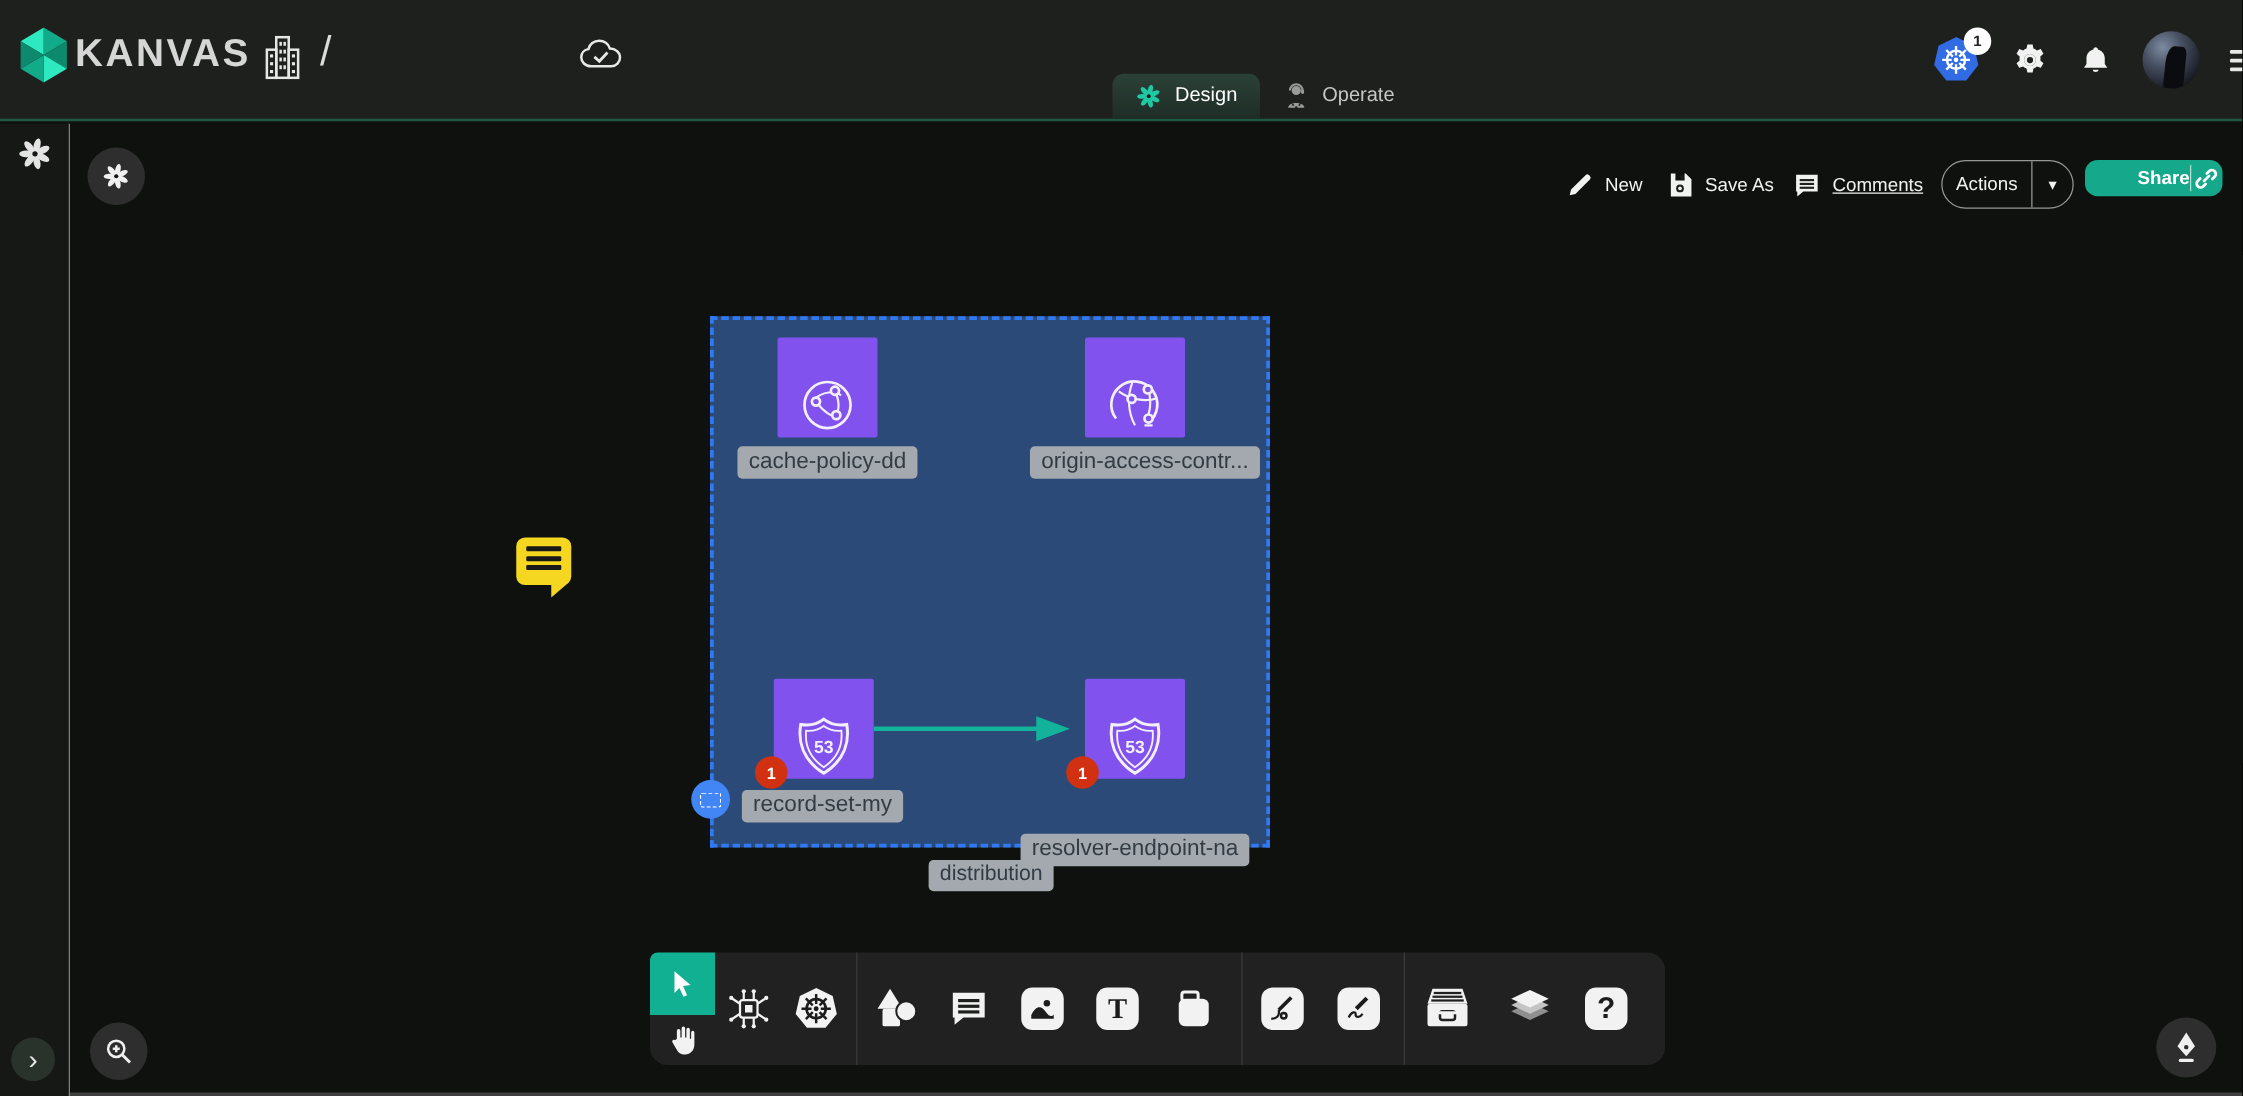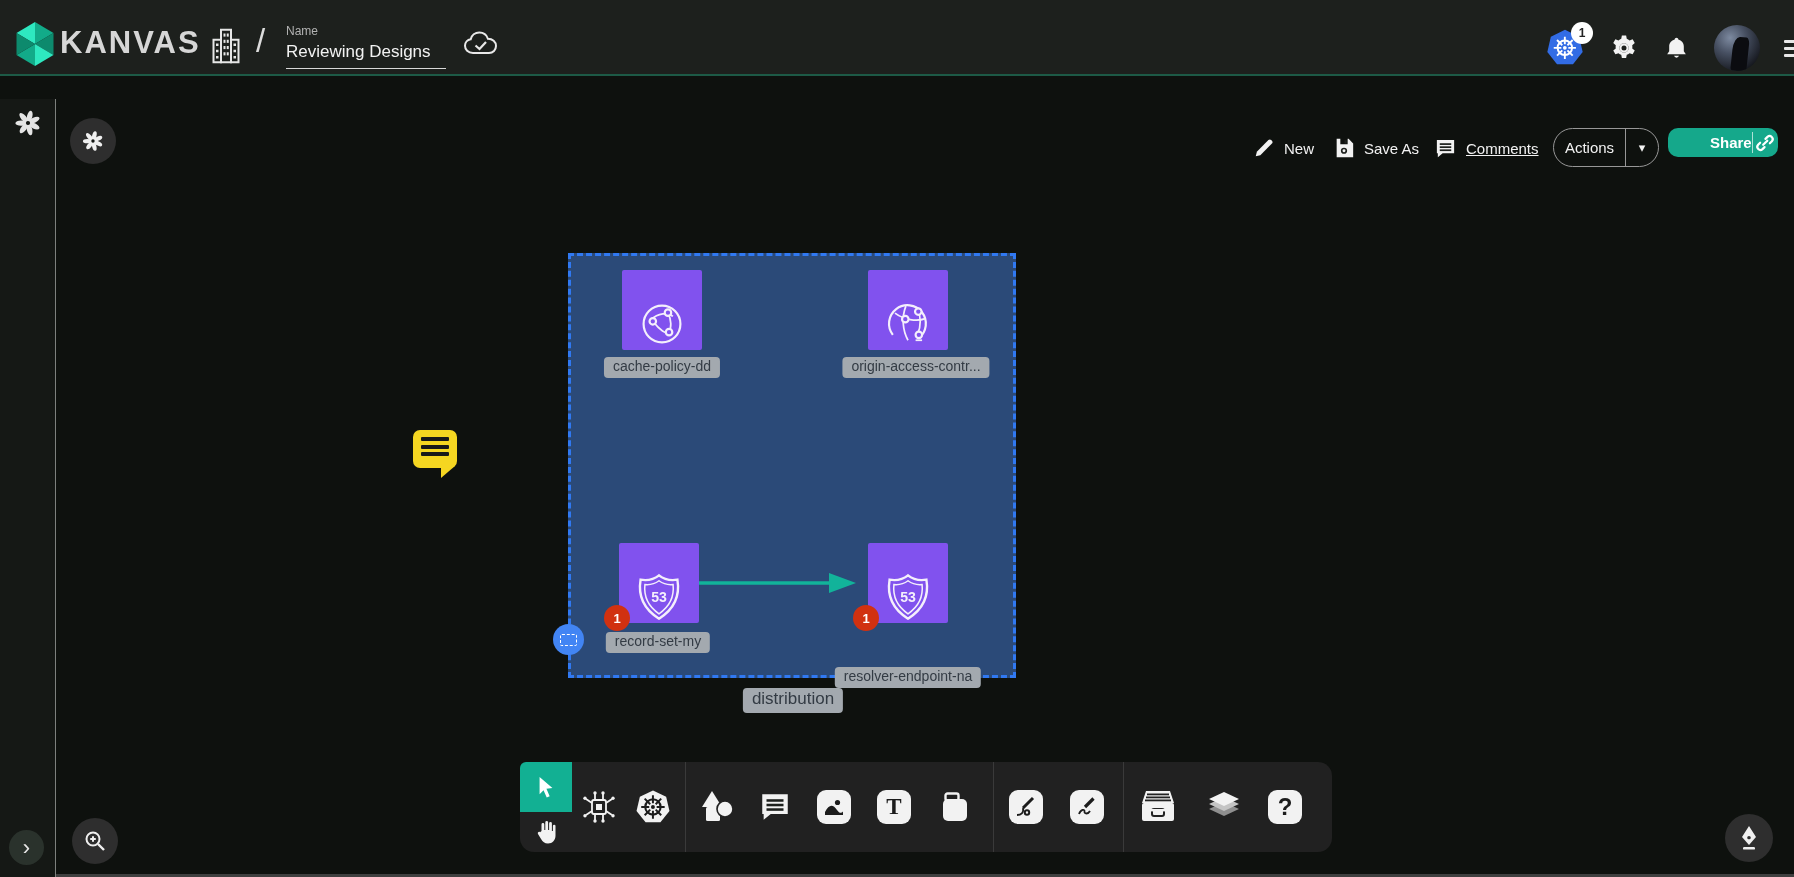--- a/index.html
+++ b/index.html
@@ -5,21 +5,21 @@
   * { margin:0; padding:0; box-sizing:border-box; }
   html,body { background:#000; }
   #app {
     position:relative; width:1794px; height:877px; overflow:hidden;
     background:#0e110e; font-family:"Liberation Sans", sans-serif;
     -webkit-font-smoothing:antialiased;
   }
   .abs { position:absolute; }
 
   
-  .header { position:absolute; top:0; left:0; width:1794px; height:76px;
+  .header { position:absolute; top:0; left:0; width:1794px; height:97px;
     background:#1d201d; border-bottom:2px solid #1d5a46; z-index:40; }
   .logo-hex { left:13px; top:21px; }
   .logo-text { left:60px; top:25px; font-size:31px; font-weight:800;
     letter-spacing:2px; color:#d6d6d6; }
   .org-icon { left:211px; top:27px; color:#e6e6e6; }
   .crumb-sep { left:256px; top:22px; font-size:33px; font-weight:300; color:#dcdcdc; }
   .name-group { left:286px; top:24px; width:162px; }
   .name-label { font-size:12px; color:#b2b2b2; display:block; margin-bottom:3px; }
   .name-input { width:160px; background:transparent; border:none; outline:none;
     border-bottom:1px solid #d8d8d8; color:#f2f2f2; font-size:17px;
@@ -91,21 +91,21 @@
   .selection-box { left:568px; top:253px; width:448px; height:425px;
     background:#2b4a78; border:3px dashed #3079f2; }
 
   .node { width:80px; height:80px; background:#8152ee; border-radius:2px;
     display:flex; align-items:flex-end; justify-content:center; color:#f4effc; cursor:pointer; }
   .node-1 { left:622px; top:270px; }
   .node-2 { left:868px; top:270px; }
   .node-3 { left:619px; top:543px; }
   .node-4 { left:868px; top:543px; }
 
-  .nlabel { background:#a3a9af; color:#333b44; font-size:14px; padding:1px 9px 4px;
+  .nlabel { background:#a3a9af; color:#333b44; font-size:18px; padding:1px 9px 4px;
     border-radius:4px; white-space:nowrap; transform:translateX(-50%); }
   .nl-1 { left:662px; top:357px; } .nl-2 { left:916px; top:357px; }
   .nl-3 { left:658px; top:632px; } .nl-4 { left:908px; top:667px;text-align:center; }
   .nl-dist { left:793px; top:688px; font-size:17px; }
 
   .badge { width:26px; height:26px; border-radius:50%; background:#d13110; color:#fff;
     font-size:13px; font-weight:700; display:flex; align-items:center;
     justify-content:center; z-index:5; }
   .badge-1 { left:604px; top:605px; } .badge-2 { left:853px; top:605px; }
 
@@ -208,30 +208,44 @@
       <rect x="4" y="13" width="2" height="2"></rect>
         <rect x="18" y="13" width="2" height="2"></rect>
       <rect x="4" y="18" width="2" height="2"></rect>
         <rect x="18" y="18" width="2" height="2"></rect>
       <rect x="4" y="23" width="2" height="2"></rect>
         <rect x="18" y="23" width="2" height="2"></rect>
     </svg>
 
     <div class="abs crumb-sep">/</div>
 
-    <div class="abs name-group">
-      <span class="name-label">Name</span>
-      <input class="name-input" type="text" value="Reviewing Designs" style="">
-    </div>
 
     <svg class="abs cloud-icon" width="38" height="30" viewBox="0 0 38 30" fill="none" stroke="currentColor" stroke-width="2">
       <path d="M10 23 C 5 23, 2 19.5, 2 15.8 C 2 12.4, 4.5 9.8, 7.7 9.3 C 8.6 5.2, 12.2 2.5, 16.3 2.5 C 20.3 2.5, 23.7 5, 24.9 8.7 C 29.5 8.7, 33 12, 33 16 C 33 19.8, 30 23, 26 23 Z"></path>
       <path d="M12.5 15.5 L 16.5 19 L 23 12" stroke-width="2.2"></path>
     </svg>
 
+    <div class="abs tabs">
+      <div class="tab active">
+        <svg class="ticon" viewBox="0 0 100 100">
+            <use href="#pinwheel"></use>
+          </svg>
+        <span>Design</span>
+      </div>
+      <div class="tab">
+        <svg class="ticon gray" width="22" height="22" viewBox="0 0 24 24" fill="currentColor">
+          <circle cx="12" cy="7" r="4"></circle>
+          <path d="M6.5 7 A 5.5 5.5 0 0 1 17.5 7" fill="none" stroke="currentColor" stroke-width="1.8"></path>
+          <rect x="16.2" y="6" width="2.6" height="4" rx="1.2"></rect>
+          <path d="M5 22 C 5 16.5, 19 16.5, 19 22 Z"></path>
+          <circle cx="12" cy="18.5" r="3" fill="none" stroke="#1d201d" stroke-width="1.4" stroke-dasharray="2 1.6"></circle>
+        </svg>
+        <span>Operate</span>
+      </div>
+    </div>
 
     <div class="abs header-right">
       <div class="k8s-wrap">
         <svg width="40" height="40" viewBox="0 0 24 24">
           <polygon points="12,1 20.5,5.2 22.6,14.4 16.8,21.8 7.2,21.8 1.4,14.4 3.5,5.2" fill="#326ce5"></polygon>
           <g color="#ffffff">
               <use href="#helm-wheel" transform="translate(3.5,3.5) scale(0.7)"></use>
             </g>
         </svg>
         <div class="k8s-badge">1</div>

